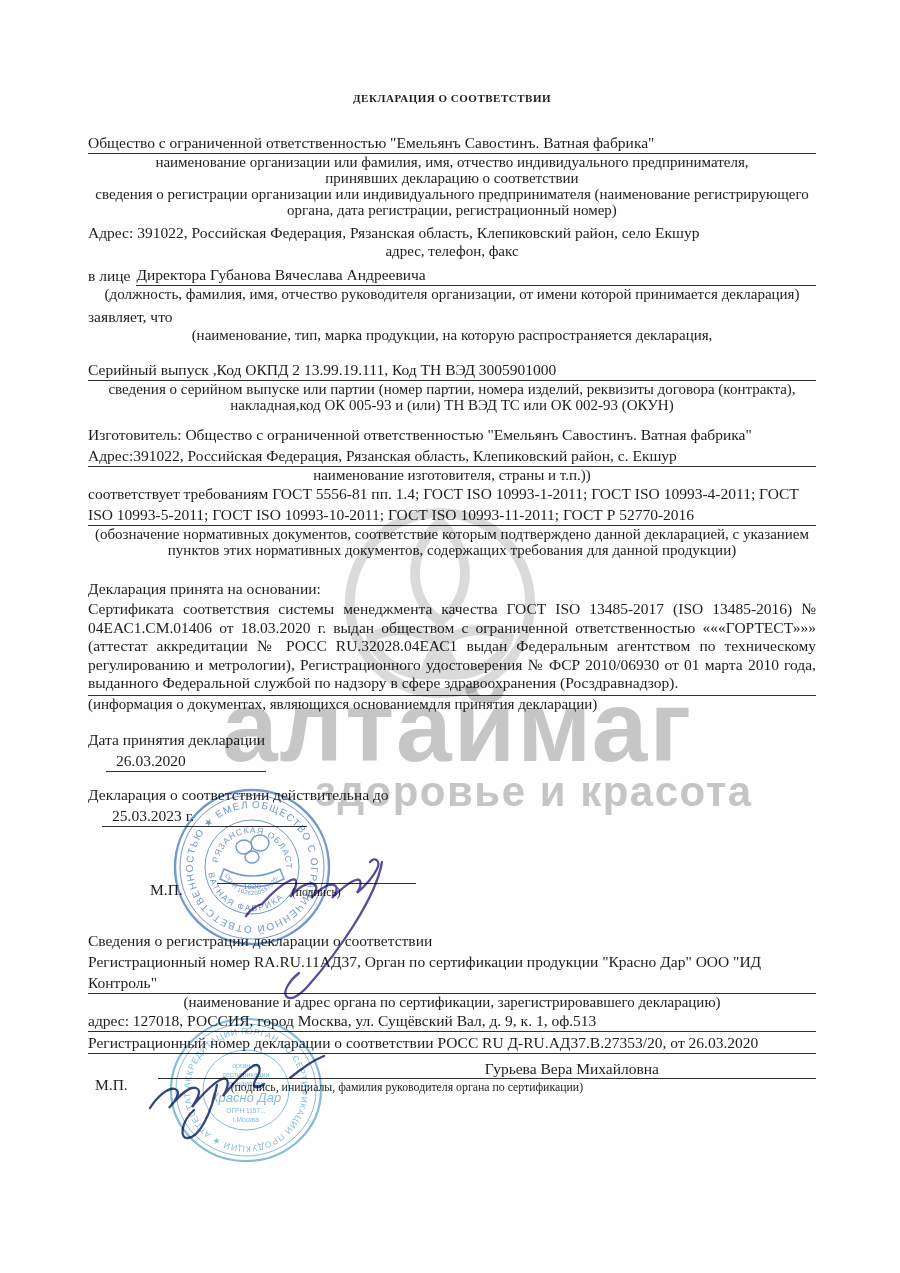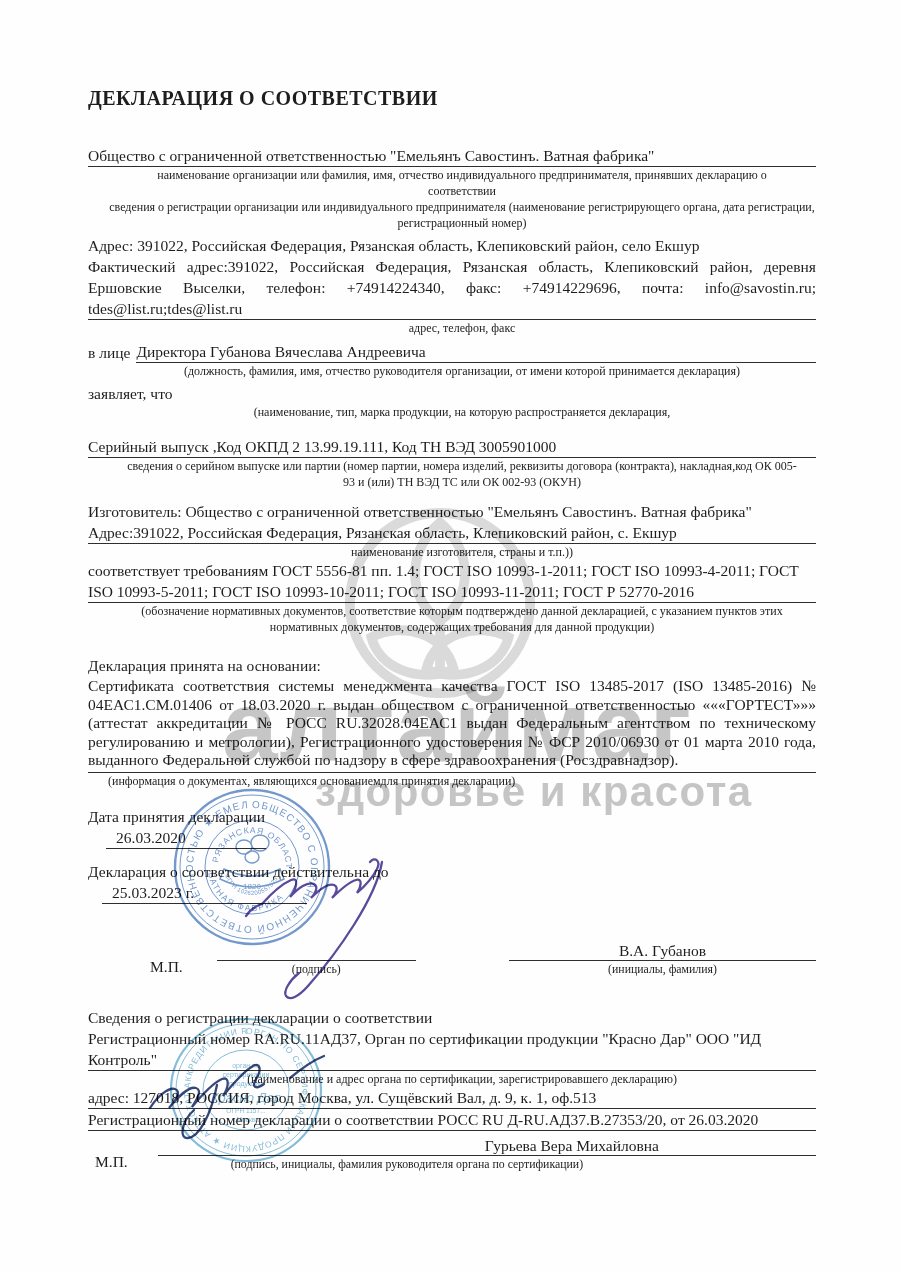--- a/index.html
+++ b/index.html
@@ -1,22 +1,22 @@
 <!DOCTYPE html>
 <html><head>
 <meta charset="utf-8">
 <style>
   html,body{margin:0;padding:0;background:#e9e9e9;}
   .page{position:relative;width:900px;height:1273px;background:#fefefe;overflow:hidden;
         font-family:"Liberation Serif","DejaVu Serif",serif;color:#1d1d1d;}
   #doc{position:absolute;left:88px;top:88px;width:728px;font-size:15.5px;line-height:21px;}
-  .title{font-weight:bold;font-size:20px;letter-spacing:.5px;margin-bottom:36px;}
+  .title{text-align:center;font-weight:bold;font-size:11px;letter-spacing:.5px;margin-bottom:23px;}
   .val{position:relative;}
   .ul{border-bottom:1.2px solid #2e2e2e;}
-  .lbl{font-size:12px;line-height:16px;text-align:center;color:#222;margin-left:20px;}
+  .lbl{font-size:15px;line-height:16px;text-align:center;color:#222;}
   .lbl.left{text-align:left;}
   .justify{text-align:justify;}
   .row{display:flex;align-items:flex-end;}
   .fill{flex:1;border-bottom:1.2px solid #2e2e2e;margin-left:6px;white-space:nowrap;}
   .daterow{display:flex;margin-top:0;flex-direction:column;}
   .dval{border-bottom:1.2px solid #2e2e2e;padding-left:10px;white-space:nowrap;}
   .sigrow{display:flex;align-items:flex-end;}
   .sigcol{display:flex;flex-direction:column;}
   .sline{border-bottom:1.4px solid #2e2e2e;height:20px;text-align:center;}
   .slabel{font-size:11.8px;line-height:16px;text-align:center;}
@@ -39,21 +39,20 @@
 
   <div id="doc">
     <div class="title">ДЕКЛАРАЦИЯ О СООТВЕТСТВИИ</div>
 
     <div class="val ul">Общество с ограниченной ответственностью "Емельянъ Савостинъ. Ватная фабрика"</div>
     <div class="lbl" style="padding:0 40px;">наименование организации или фамилия, имя, отчество индивидуального предпринимателя, принявших декларацию о соответствии</div>
 
     <div class="lbl">сведения о регистрации организации или индивидуального предпринимателя (наименование регистрирующего органа, дата регистрации, регистрационный номер)</div>
 
     <div class="val" style="margin-top:4px;">Адрес: 391022, Российская Федерация, Рязанская область, Клепиковский район, село Екшур</div>
-    <div class="val ul justify">Фактический адрес:391022, Российская Федерация, Рязанская область, Клепиковский район, деревня Ершовские Выселки, телефон: +74914224340, факс: +74914229696, почта: info@savostin.ru; tdes@list.ru;tdes@list.ru</div>
     <div class="lbl">адрес, телефон, факс</div>
 
     <div class="row" style="margin-top:5px;">
       <span>в лице</span>
       <span class="fill">Директора Губанова Вячеслава Андреевича</span>
     </div>
     <div class="lbl">(должность, фамилия, имя, отчество руководителя организации, от имени которой принимается декларация)</div>
 
     <div class="val" style="margin-top:4px;">заявляет, что</div>
 
@@ -81,24 +80,20 @@
     <div class="daterow" style="margin-top:12px;">
       <span>Декларация о соответствии действительна до</span>
       <span class="dval" style="width:195px;margin-left:14px;">25.03.2023 г.</span>
     </div>
 
     <div class="sigrow" style="margin-top:36px;">
       <span class="mp" style="margin-left:62px;">М.П.</span>
       <div class="sigcol" style="width:199px;margin-left:34px;">
         <div class="sline"></div>
         <div class="slabel">(подпись)</div>
-      </div>
-      <div class="sigcol" style="width:307px;margin-left:auto;">
-        <div class="sline">В.А. Губанов</div>
-        <div class="slabel">(инициалы, фамилия)</div>
       </div>
     </div>
 
     <div class="val" style="margin-top:30px;">Сведения о регистрации декларации о соответствии</div>
     <div class="val ul">Регистрационный номер RA.RU.11АД37, Орган по сертификации продукции "Красно Дар" ООО "ИД Контроль"</div>
     <div class="lbl">(наименование и адрес органа по сертификации, зарегистрировавшего декларацию)</div>
 
     <div class="val ul">адрес: 127018, РОССИЯ, город Москва, ул. Сущёвский Вал, д. 9, к. 1, оф.513</div>
     <div class="val ul">Регистрационный номер декларации о соответствии РОСС RU Д-RU.АД37.В.27353/20, от 26.03.2020</div>
 

